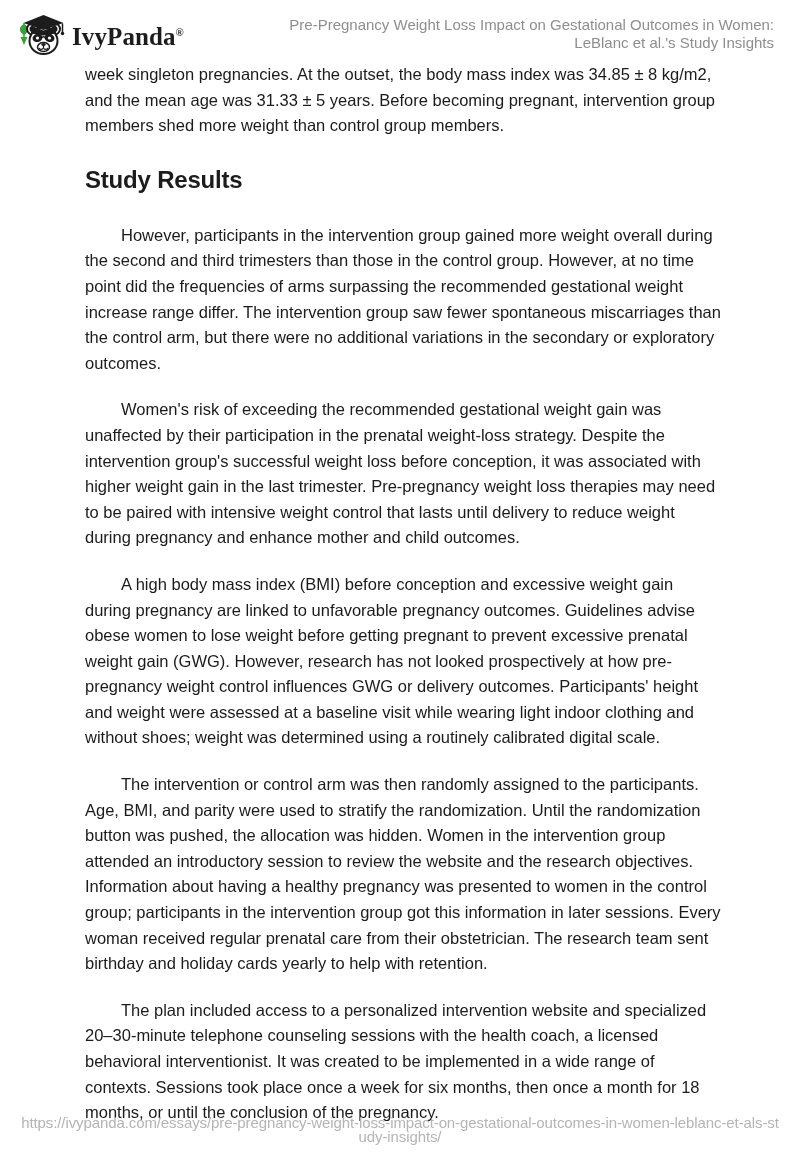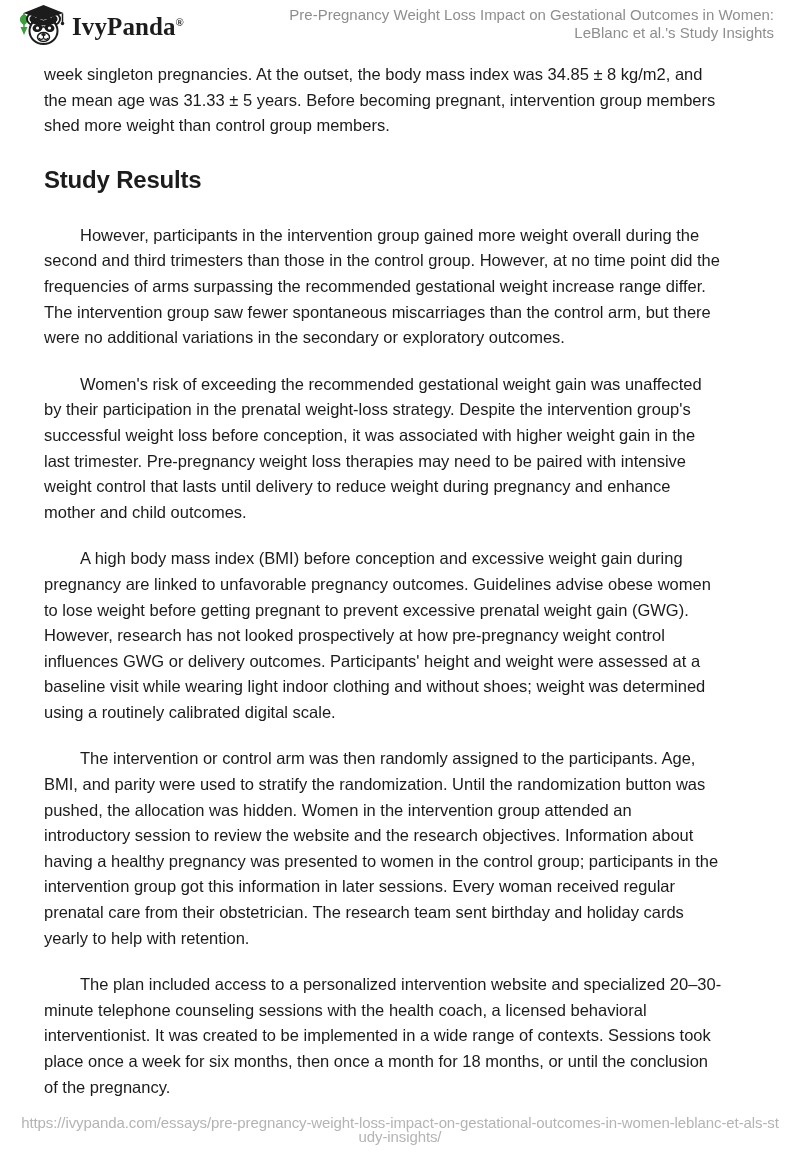--- a/index.html
+++ b/index.html
@@ -28,21 +28,21 @@
   
   .page-header {
     position: absolute;
     top: 0;
     left: 0;
     width: 800px;
     height: 62px;
     display: flex;
     align-items: flex-start;
     box-sizing: border-box;
-    padding: 0 26px 0 14px;
+    padding: 10px 26px 0 14px;
   }
 
   .brand {
     display: flex;
     align-items: center;
     flex: 0 0 auto;
     gap: 6px;
     padding-top: 2px;
   }
 
@@ -82,21 +82,21 @@
     padding-top: 6px;
     font-weight: normal;
   }
 
   
   .content {
     position: absolute;
     top: 62px;
     left: 0;
     width: 800px;
-    padding: 0 78px 0 44px;
+    padding: 0 78px 0 85px;
     box-sizing: border-box;
   }
 
   p.body-text {
     margin: 0 0 21px 0;
     font-size: 16.5px;
     line-height: 25.6px;
     color: #1b1b1b;
     text-align: left;
     font-family: "Liberation Sans", sans-serif;

